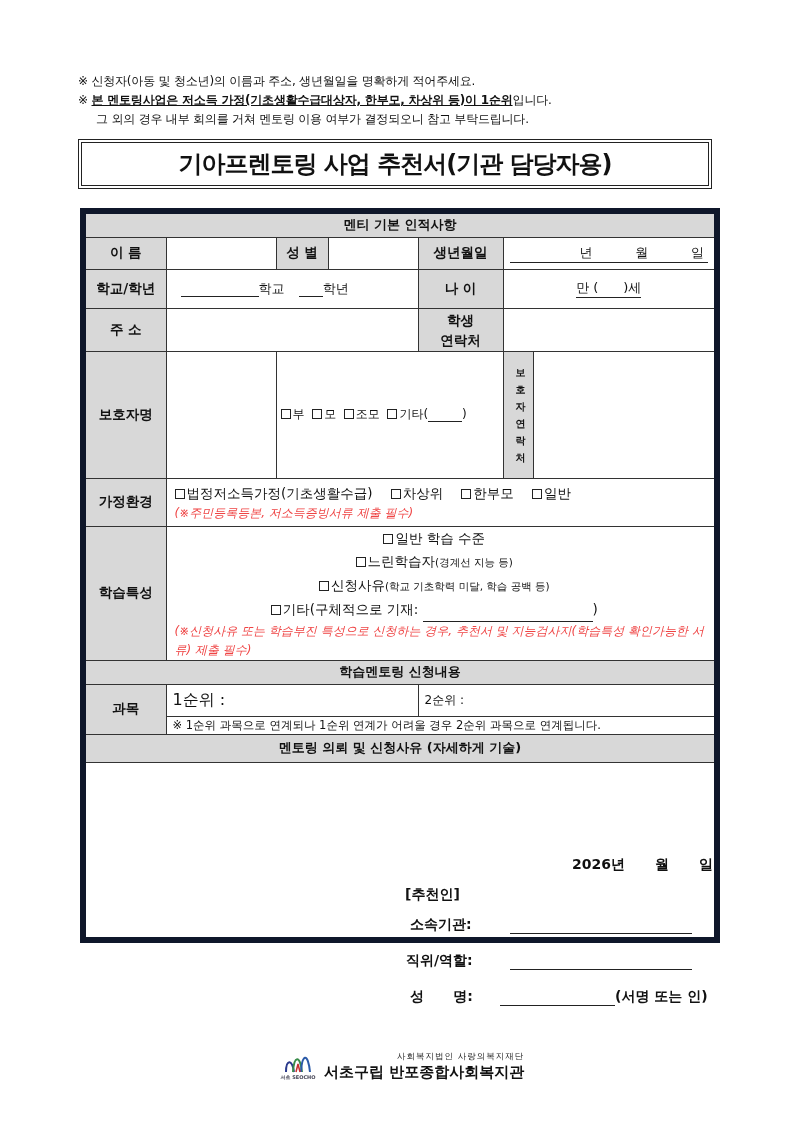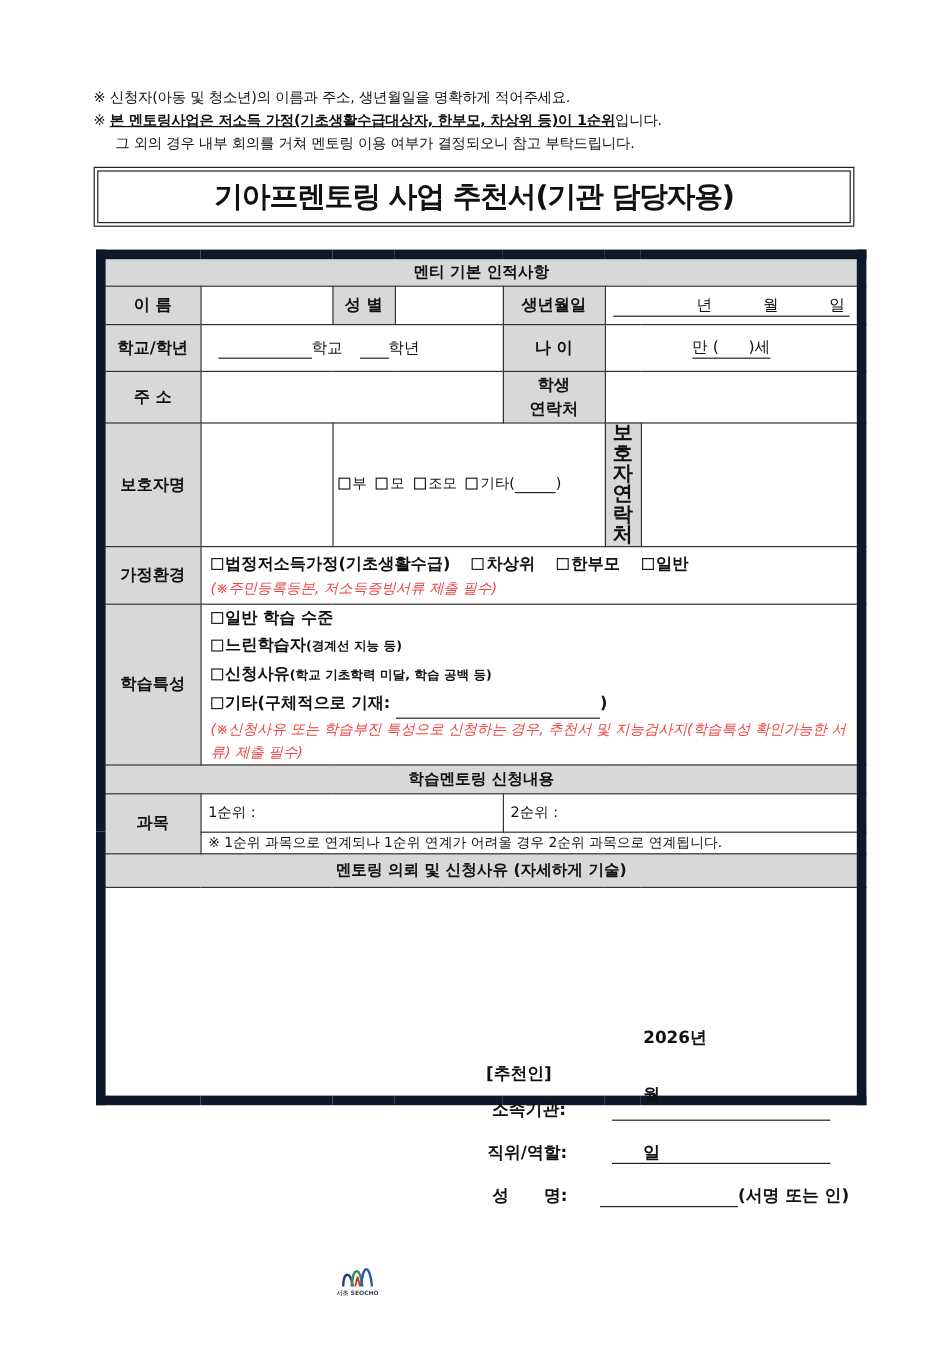--- a/index.html
+++ b/index.html
@@ -19,38 +19,38 @@
   }
   .title-box::before {
     content: ""; position: absolute; left: 2px; top: 2px; right: 2px; bottom: 2px;
     border: 1px solid #222;
   }
   .title-box span { font-size: 24px; font-weight: bold; letter-spacing: -1px; }
 
   table.form {
     position: absolute; left: 80px; top: 208px; width: 634px;
     border-collapse: collapse; table-layout: fixed;
-    border: 8px solid #0f172a;
+    border: 6px solid #0f172a;
     font-size: 13px;
   }
   table.form td { border: 1px solid #333; padding: 0 6px; vertical-align: middle; box-sizing: border-box; }
   td.hdr { background: #d8d8d8; text-align: center; font-weight: bold; font-size: 13px; }
   td.lbl { background: #d8d8d8; text-align: center; font-weight: bold; font-size: 13.5px; }
   td.sec { border-top: 2px solid #222; border-bottom: 2px solid #222; }
   .ul { display: inline-block; border-bottom: 1px solid #222; }
   .date-line { display: flex; justify-content: space-between; border-bottom: 1px solid #222; padding: 0 4px 0 70px; }
   .chk { display: inline-block; width: 10px; height: 10px; border: 1.5px solid #222; margin-right: 2px; vertical-align: -1px; box-sizing: border-box; }
   .chk.thin { border-width: 1px; }
-  .opt-big { font-weight: bold; font-size: 13.5px; margin-right: 14px; }
+  .opt-big { font-weight: normal; font-size: 13.5px; margin-right: 14px; text-align: center; }
   .sub-small { font-size: 10.5px; }
   .italic-note { font-style: italic; font-size: 12px; color: #ef4444; }
   .learn div { line-height: 23px; }
 
   .signature { position: absolute; left: 0; top: 856px; width: 793px; font-weight: bold; font-size: 14px; }
-  .sig-date { position: absolute; left: 536px; top: 0; display: flex; gap: 30px; flex-direction: column; }
+  .sig-date { position: absolute; left: 572px; top: 0; display: flex; gap: 30px; }
   .sig-rec { position: absolute; left: 405px; top: 30px; }
   .sig-row { position: absolute; left: 410px; display: flex; align-items: flex-end; }
   .sig-row .k { width: 90px; }
   .sig-row .blank { border-bottom: 1px solid #222; width: 182px; height: 16px; }
 
   .footer { position: absolute; left: 280px; top: 1050px; display: flex; align-items: flex-end; gap: 8px; }
   .logo { width: 36px; height: 32px; position: relative; }
   .logo svg { display: block; }
   .logo .cap { font-size: 5px; color: #445; text-align: center; font-weight: bold; }
   .org { text-align: right; }
@@ -120,21 +120,21 @@
   </tr>
   <tr style="height:36px">
     <td class="lbl">보호자명</td>
     <td></td>
     <td colspan="3" style="font-size:12px;white-space:nowrap;padding-left:4px">
       <span><span class="chk thin"></span><span>부</span></span>&nbsp;
       <span><span class="chk thin"></span><span>모</span></span>&nbsp;
       <span><span class="chk thin"></span><span>조모</span></span>&nbsp;
       <span><span class="chk thin"></span><span>기타(</span><span class="ul" style="width:34px">&nbsp;</span><span>)</span></span>
     </td>
-    <td class="lbl" style="padding:0;line-height:17px;font-size:17px" colspan="1">
+    <td class="lbl" style="padding:12px;line-height:17px;font-size:10px" colspan="1">
       <div>보호자</div>
       <div>연락처</div>
     </td>
     <td></td>
   </tr>
   <tr style="height:48px">
     <td class="lbl">가정환경</td>
     <td colspan="6" style="padding-left:8px">
       <div style="line-height:22px;white-space:nowrap">
         <span class="opt-big"><span class="chk"></span><span>법정저소득가정(기초생활수급)</span></span>
@@ -153,21 +153,21 @@
       <div class="opt-big"><span class="chk"></span><span>신청사유</span><span class="sub-small">(학교 기초학력 미달, 학습 공백 등)</span></div>
       <div class="opt-big"><span class="chk"></span><span>기타(구체적으로 기재: </span><span class="ul" style="width:170px">&nbsp;</span><span>)</span></div>
       <div class="italic-note" style="line-height:19px">(※신청사유 또는 학습부진 특성으로 신청하는 경우, 추천서 및 지능검사지(학습특성 확인가능한 서류) 제출 필수)</div>
     </td>
   </tr>
   <tr style="height:24px">
     <td colspan="7" class="hdr sec">학습멘토링 신청내용</td>
   </tr>
   <tr style="height:32px">
     <td rowspan="2" class="lbl">과목</td>
-    <td colspan="3" style="font-size:12px">1순위 :</td>
+    <td colspan="3" style="font-size:16px">1순위 :</td>
     <td colspan="3" style="font-size:12px">2순위 :</td>
   </tr>
   <tr style="height:18px">
     <td colspan="6" style="font-size:11.5px;white-space:nowrap;line-height:15px">※ 1순위 과목으로 연계되나 1순위 연계가 어려울 경우 2순위 과목으로 연계됩니다.</td>
   </tr>
   <tr style="height:28px">
     <td colspan="7" class="hdr sec">멘토링 의뢰 및 신청사유 (자세하게 기술)</td>
   </tr>
   <tr style="height:178px">
     <td colspan="7"></td>
@@ -200,13 +200,17 @@
 <div class="footer">
   <div class="logo">
     <svg width="36" height="24" viewBox="0 0 36 24">
       <path d="M6 22 C6 10, 12 8, 14 22" fill="none" stroke="#2b3a8c" stroke-width="2"></path>
       <path d="M13 22 C14 6, 20 4, 22 22" fill="none" stroke="#3a8c4a" stroke-width="2"></path>
       <path d="M21 22 C22 4, 28 2, 30 22" fill="none" stroke="#2b5aa8" stroke-width="2"></path>
       <path d="M16 22 L18 14 L20 22" fill="none" stroke="#c83030" stroke-width="1.5"></path>
     </svg>
     <div class="cap">서초 SEOCHO</div>
   </div>
+  <div class="org">
+    <div class="small">사회복지법인 사랑의복지재단</div>
+    <div class="big">서초구립 반포종합사회복지관</div>
+  </div>
 </div>
 
 </body></html>

